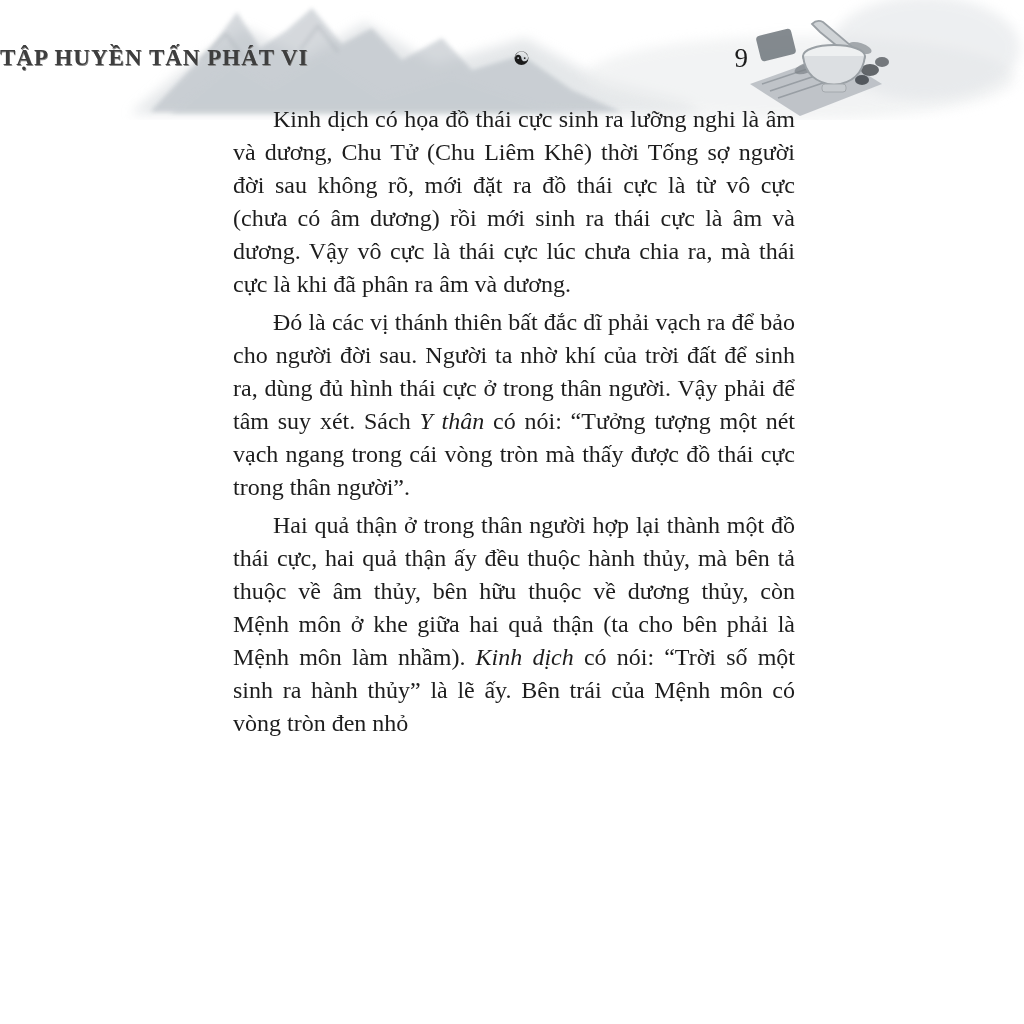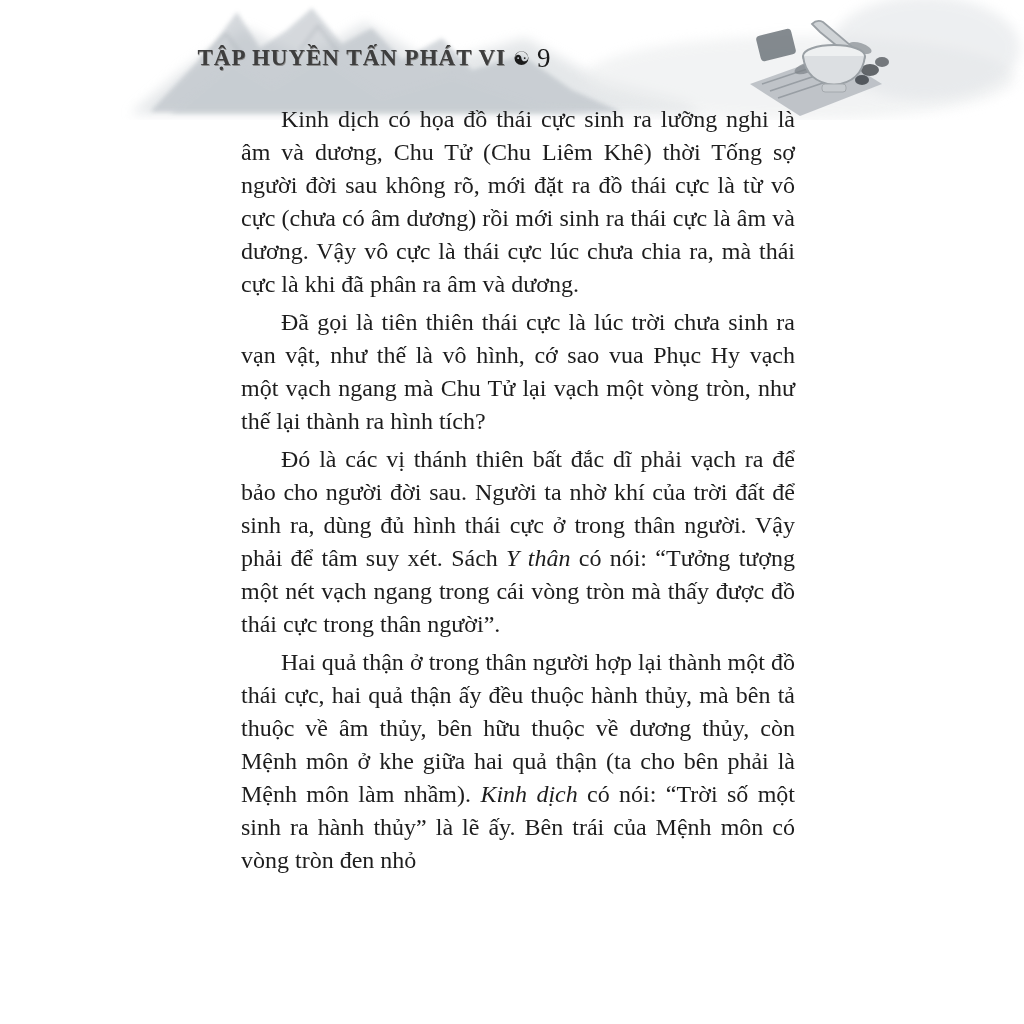--- a/index.html
+++ b/index.html
@@ -4,36 +4,36 @@
 <style>
   html,body { margin:0; padding:0; background:#ffffff; }
   .page {
     position:relative; width:1024px; height:1024px;
     background:#ffffff; overflow:hidden;
     font-family:"Liberation Serif", serif; color:#1d1d1d;
   }
   .header-art { position:absolute; top:0; left:0; width:1024px; height:120px; }
   .running-head {
     position:absolute; top:42px; left:0; width:748px; height:32px;
-    display:flex; justify-content:center; align-items:center; gap:7px;
+    display:flex; justify-content:space-between; align-items:center; gap:7px;
   }
   .rh-title {
     font-weight:bold; font-size:23px; letter-spacing:1px; color:#3e3e3e;
     text-shadow:0.6px 0.6px 0 #8a8a8a;
   }
   .rh-symbol { font-family:"DejaVu Sans", sans-serif; font-size:19px; color:#1b1b1b; line-height:1; }
   .rh-page { font-size:27px; color:#1b1b1b; }
   .content { position:absolute; left:225px; top:103px; width:570px; }
   .section-heading {
     font-size:27px; font-weight:bold; line-height:30px;
     margin:0 0 15px 0; color:#101010; letter-spacing:0.2px;
   }
   .section + .section .section-heading { margin-top:10px; }
   .body-paragraph {
-    font-size:24px; line-height:33px; margin:0 0 5px 16px;
+    font-size:24px; line-height:33px; margin:0 0 5px 8px;
     text-align:justify; text-indent:40px; color:#1d1d1d;
   }
   .body-paragraph .it { font-style:italic; }
 </style>
 </head>
 <body>
 
 <div class="page">
 
   <div class="header-art">
@@ -76,21 +76,20 @@
 
   <div class="running-head">
     <span class="rh-title">TẬP HUYỀN TẤN PHÁT VI</span>
     <span class="rh-symbol">☯</span>
     <span class="rh-page">9</span>
   </div>
 
   <div class="content" id="content">
       <div class="section">
         <p class="body-paragraph"><span>Kinh dịch có họa đồ thái cực sinh ra lưỡng nghi là âm và dương, Chu Tử (Chu Liêm Khê) thời Tống sợ người đời sau không rõ, mới đặt ra đồ thái cực là từ vô cực (chưa có âm dương) rồi mới sinh ra thái cực là âm và dương. Vậy vô cực là thái cực lúc chưa chia ra, mà thái cực là khi đã phân ra âm và dương.</span></p>
-        <p class="body-paragraph"><span>Đã gọi là tiên thiên thái cực là lúc trời chưa sinh ra vạn vật, như thế là vô hình, cớ sao vua Phục Hy vạch một vạch ngang mà Chu Tử lại vạch một vòng tròn, như thế lại thành ra hình tích?</span></p>
         <p class="body-paragraph"><span>Đó là các vị thánh thiên bất đắc dĩ phải vạch ra để bảo cho người đời sau. Người ta nhờ khí của trời đất để sinh ra, dùng đủ hình thái cực ở trong thân người. Vậy phải để tâm suy xét. Sách </span><span class="it">Y thân</span><span> có nói: “Tưởng tượng một nét vạch ngang trong cái vòng tròn mà thấy được đồ thái cực trong thân người”.</span></p>
       </div>
       <div class="section">
         <p class="body-paragraph"><span>Hai quả thận ở trong thân người hợp lại thành một đồ thái cực, hai quả thận ấy đều thuộc hành thủy, mà bên tả thuộc về âm thủy, bên hữu thuộc về dương thủy, còn Mệnh môn ở khe giữa hai quả thận (ta cho bên phải là Mệnh môn làm nhầm). </span><span class="it">Kinh dịch</span><span> có nói: “Trời số một sinh ra hành thủy” là lẽ ấy. Bên trái của Mệnh môn có vòng tròn đen nhỏ</span></p>
       </div>
     </div>
 
 </div>
 
 </body></html>

